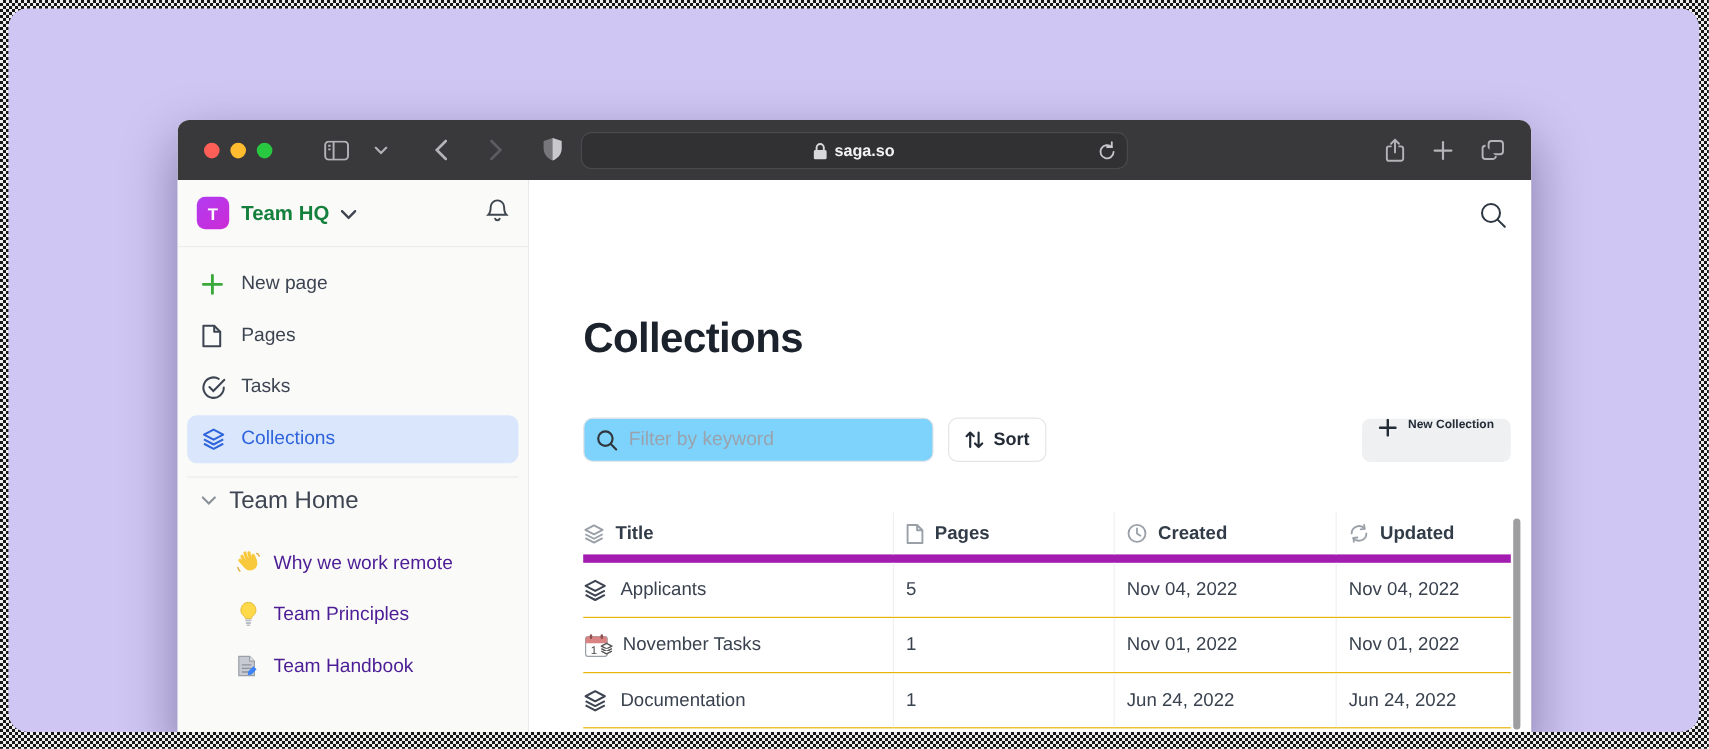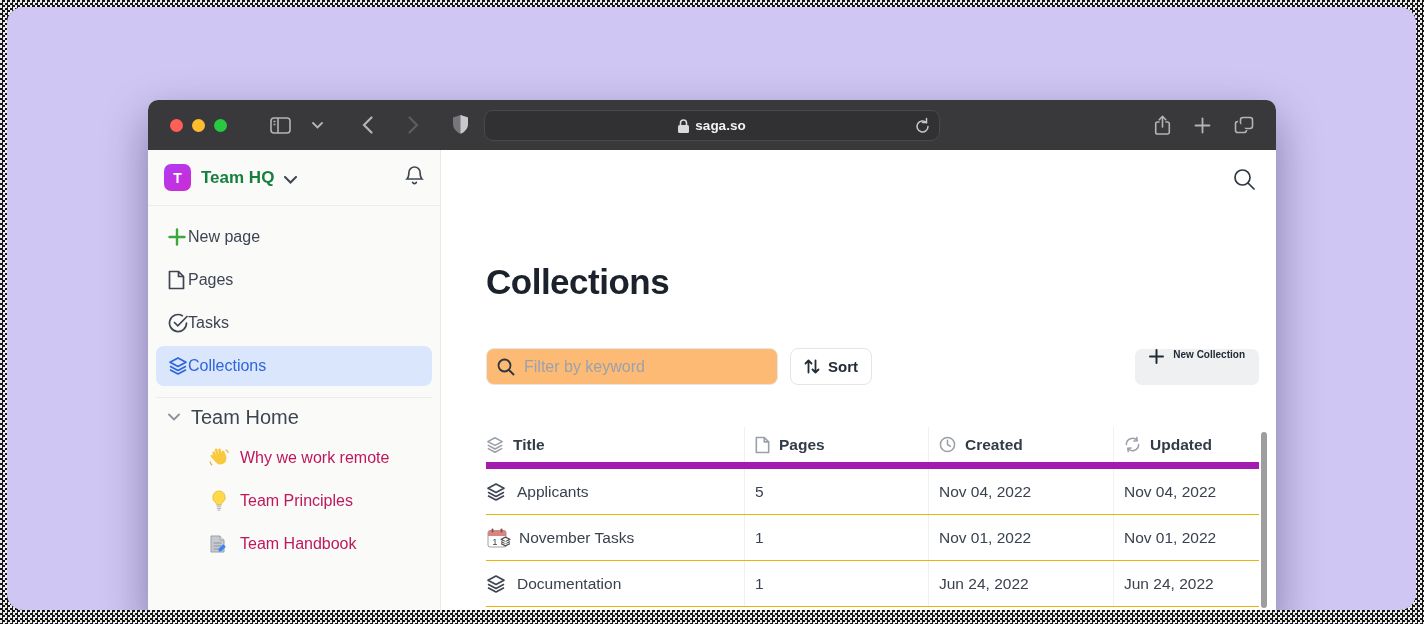--- a/index.html
+++ b/index.html
@@ -51,48 +51,48 @@
   .avatar{
     width:27px; height:27px; border-radius:7px; color:#fff; font-weight:700; font-size:14px;
     display:flex; align-items:center; justify-content:center;
     background:linear-gradient(140deg,#b23bf2,#cb2bd4);
   }
   .ws-name{ font-size:17px; font-weight:700; color:#15803d; }
   .ws-chev{ color:#3e454f; margin-top:2px; }
   .bell{ margin-left:auto; color:#3e454f; }
   .nav{ padding:11px 8px 0; display:flex; flex-direction:column; gap:3px; }
   .nav-item{
-    height:40px; display:flex; align-items:center; padding:0 12px;
+    height:40px; display:flex; align-items:center; gap:13px; padding:0 12px;
     border-radius:8px; font-size:16px; color:#3e4document552; color:#3e4552; cursor:default;
   }
   .nav-item .ic{ width:20px; display:flex; color:#3e4552; }
   .nav-item.selected{ background:#d9e6fb; color:#2f64dc; }
   .nav-item.selected .ic{ color:#2f64dc; }
   .plus-green{ color:#3aa83b !important; }
   .side-divider{ height:1px; background:#ececea; margin:11px 8px 0; }
   .pinned-label{ padding:15px 20px 6px; font-size:15px; color:#9aa0a7; }
   .tree-root{
     height:38px; display:flex; align-items:center; gap:11px; padding:0 8px 0 20px;
     font-size:20px; color:#3e4552;
   }
   .tree-root .chev{ color:#8b9199; display:flex; }
   .tree-child{
-    height:43px; display:flex; align-items:center; gap:11px; padding-left:60px;
-    font-size:16px; color:#be185d;
+    height:43px; display:flex; align-items:flex-end; gap:11px; padding-left:48px;
+    font-size:16px; color:#4c1d95;
   }
   .tree-child .em{ width:21px; display:flex; justify-content:center; }
   
   .main{ flex:1; position:relative; background:#fff; min-width:0; }
   .main-search{ position:absolute; top:18px; right:20px; color:#2e3742; }
   .content{ padding:112px 17px 0 45px; }
   .page-title{ font-size:35px; font-weight:700; color:#1b222c; letter-spacing:-.5px; }
   .toolbar{ display:flex; align-items:center; margin-top:46px; }
   .filter{
     width:292px; height:37px; border:1px solid #e3e5e8; border-radius:8px;
-    display:flex; align-items:center; padding:0 10px; gap:9px; background:#fdba74; color:#30363d;
+    display:flex; align-items:center; padding:0 10px; gap:9px; background:#7dd3fc; color:#30363d;
   }
   .filter input{
     border:none; outline:none; flex:1; font-size:16px; color:#333;
     font-family:"Liberation Sans", sans-serif; background:transparent;
   }
   .filter input::placeholder{ color:#9aa2ad; }
   .sort-btn{
     margin-left:12px; height:37px; padding:0 13px; border:1px solid #e3e5e8; border-radius:8px;
     background:#fff; display:flex; align-items:center; gap:8px;
     font-size:15px; font-weight:700; color:#222b36; cursor:default;

